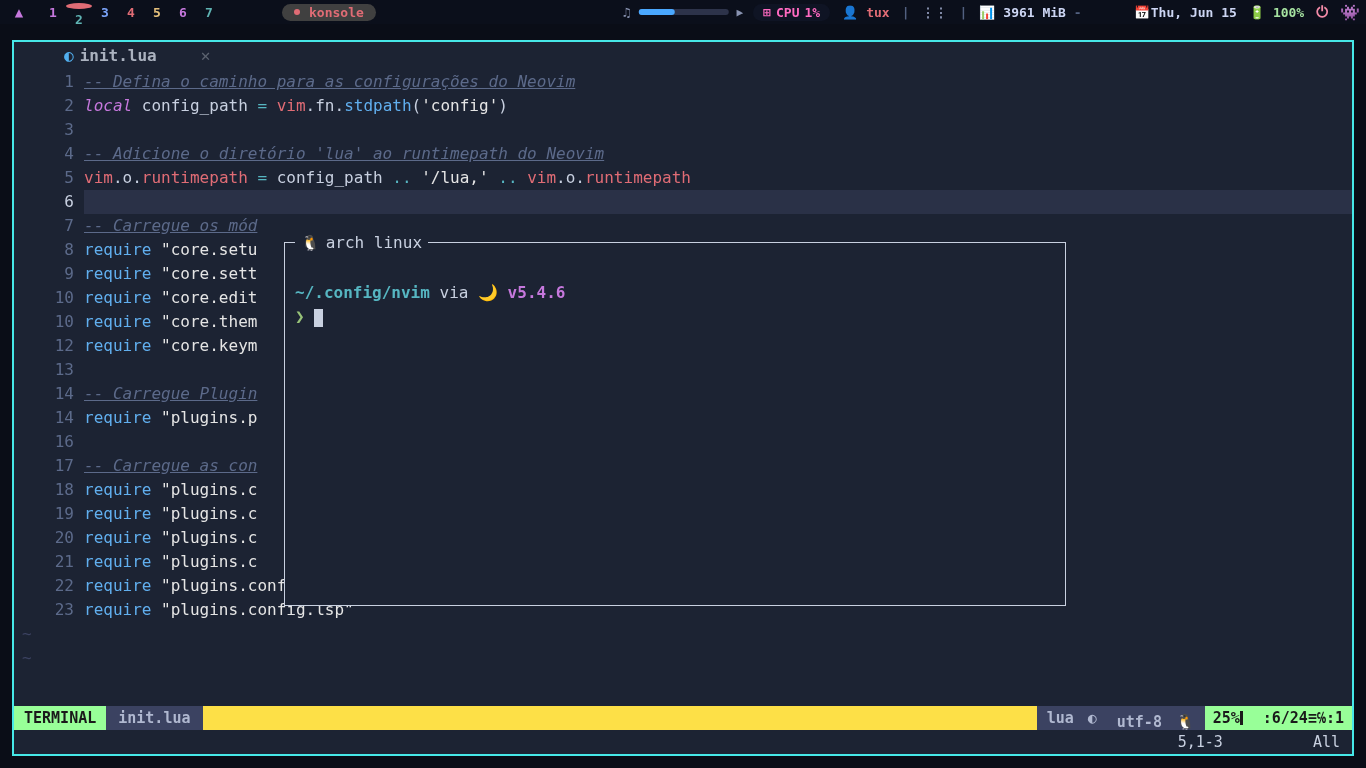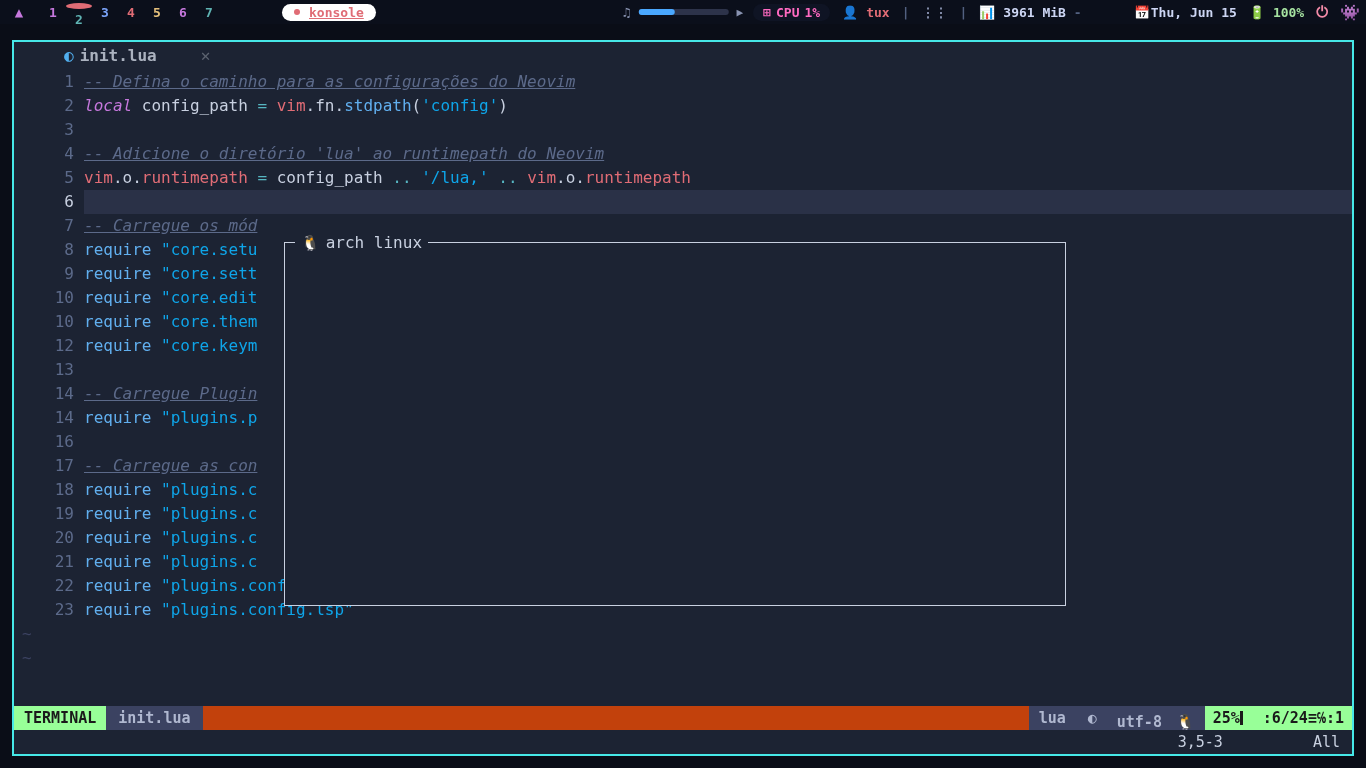--- a/index.html
+++ b/index.html
@@ -12,22 +12,22 @@
     background:#0b0f1b; color:#b8c2d8; font-size:13px; font-weight:bold;
     display:flex; align-items:center; padding:0 6px;
   }
   .polybar .ws { display:flex; gap:0; align-items:center; }
   .polybar .arch { color:#c678dd; margin-right:8px; font-size:14px; }
   .polybar .ws span { width:26px; text-align:center; }
   .ws .w1{color:#c678dd;} .ws .w2{color:#5fb3b3;} .ws .w3{color:#7aa2f7;}
   .ws .w4{color:#e06c75;} .ws .w5{color:#e5c07b;} .ws .w6{color:#c678dd;} .ws .w7{color:#5fb3b3;}
   .polybar .dot{width:6px;height:6px;border-radius:50%;background:#e06c75;display:inline-block;margin-right:3px;vertical-align:middle;}
   .polybar .app {
-    margin-left:60px; background:#ffffff; border-radius:12px; padding:1px 12px;
-    color:#e06c75; display:flex; align-items:center; gap:6px;text-decoration:underline;
+    margin-left:60px; background:#404040; border-radius:12px; padding:1px 12px;
+    color:#e06c75; display:flex; align-items:center; gap:6px;
   }
   .polybar .center{position:absolute;left:50%;transform:translateX(-50%);display:flex;align-items:center;gap:8px;}
   .polybar .music{color:#8892b0;}
   .polybar .progress{width:90px;height:6px;background:#2d334a;border-radius:3px;position:relative;}
   .polybar .progress::after{content:"";position:absolute;left:0;top:0;height:100%;width:40%;background:#4aa8ff;border-radius:3px;}
   .polybar .playicon{color:#8892b0;font-size:11px;}
   .polybar .right{margin-left:auto;display:flex;align-items:center;gap:12px;}
   .polybar .pill{background:#0f1424;border-radius:12px;padding:1px 10px;color:#ff6ac1;display:flex;align-items:center;gap:5px;}
   .polybar .cpuicon{color:#ff6ac1;}
   .polybar .user{color:#e06c75;}
@@ -56,21 +56,21 @@
   .gutter{width:70px;text-align:right;padding-right:10px;color:#5c6a8a;flex:none;}
   .gutter.cur{color:#c8d0e0;}
   .code{color:#c8d0e0;flex:1;}
   .code.hl{background:#2a3147;}
   .cmt{color:#5c6a8a;font-style:italic;text-decoration:underline;}
   .kw{color:#c678dd;font-style:italic;}
   .ident{color:#c8d0e0;}
   .op{color:#56b6c2;}
   .fn{color:#61afef;}
   .obj{color:#e06c75;}
-  .str{color:#0ea5e9;}
+  .str{color:#e5e5e5;}
   .req{color:#61afef;}
   .tilde{padding-left:8px;color:#3b4261;}
 
   
   .float{
     position:absolute; left:270px; top:172px; width:782px; height:364px;
     border:1px solid #c8d0e0; background:#1c2333; z-index:10;
   }
   .float .title{
     position:absolute; top:-12px; left:10px; background:#1c2333; padding:0 6px;
@@ -82,26 +82,26 @@
   .float .via{color:#c8d0e0;}
   .float .moon{color:#7aa2f7;}
   .float .ver{color:#c678dd;font-weight:bold;}
   .float .prmpt{color:#98c379;font-weight:bold;}
   .float .cursor{display:inline-block;width:9px;height:18px;background:#c8d0e0;vertical-align:middle;}
 
   
   .status1{
     position:absolute;left:0;right:0;bottom:24px;height:24px;
     display:flex;align-items:stretch;font-size:15px;font-weight:bold;
-    background:#c2410c;
+    background:#fde047;
   }
   .status1 .mode{background:#98ff98;color:#1a1a1a;padding:0 10px;display:flex;align-items:center;}
   .status1 .fname{background:#3b4261;color:#b0b8d0;padding:0 12px;display:flex;align-items:center;}
   .status1 .fill{flex:1;}
-  .status1 .ft{background:#3b4261;color:#b0b8d0;padding:0 10px;display:flex;align-items:center;gap:22px;}
+  .status1 .ft{background:#3b4261;color:#b0b8d0;padding:0 10px;display:flex;align-items:center;gap:14px;}
   .status1 .enc{background:#3b4261;color:#b0b8d0;padding:16px 10px;display:flex;align-items:center;gap:14px;}
   .status1 .pct{background:#98ff98;color:#1a1a1a;padding:0 8px;display:flex;align-items:center;}
   .status1 .pos{background:#98ff98;color:#1a1a1a;padding:0 8px;display:flex;align-items:center;}
   .status1 .bar{display:inline-block;width:3px;height:14px;background:#1a1a1a;margin-right:4px;}
   .status1 .grid{display:inline-block;letter-spacing:-2px;}
 
   .status2{
     position:absolute;left:0;right:0;bottom:0;height:24px;
     display:flex;align-items:center;font-size:15px;background:#1c2333;color:#c8d0e0;
     padding:0 12px;
@@ -181,20 +181,32 @@
     <div class="line"><span class="gutter">22</span><span class="code"><span class="req">require </span><span class="str">"plugins.config.autopairs"</span></span></div>
     <div class="line"><span class="gutter">23</span><span class="code"><span class="req">require </span><span class="str">"plugins.config.lsp"</span></span></div>
     <div class="line"><span class="tilde">~</span></div>
     <div class="line"><span class="tilde">~</span></div>
 
     <div class="float">
       <div class="title">
         <span class="tux">🐧</span>
         <span>arch linux</span>
       </div>
+      <div class="inner">
+        <div>
+          <span class="path">~/.config/nvim</span>
+          <span class="via"> <span>via</span> </span>
+          <span class="moon">🌙</span>
+          <span class="ver">v5.4.6</span>
+        </div>
+        <div>
+          <span class="prmpt">❯</span>
+          <span class="cursor"></span>
+        </div>
+      </div>
     </div>
   </div>
 
   <div class="status1">
     <div class="mode">TERMINAL</div>
     <div class="fname">init.lua</div>
     <div class="fill"></div>
     <div class="ft">
         <span>lua</span> 
         <span>◐</span>
@@ -207,17 +219,17 @@
         <span>25%</span> 
         <span class="bar"></span>
       </div>
     <div class="pos">
         <span class="grid"></span>
         <span>:6/24≡℅:1</span>
       </div>
   </div>
   <div class="status2">
     <div class="fill"></div>
-    <span>3,5-3</span>
+    <span>5,1-3</span>
     <span style="width:90px;"></span>
     <span>All</span>
   </div>
 </div>
 
 </body></html>

